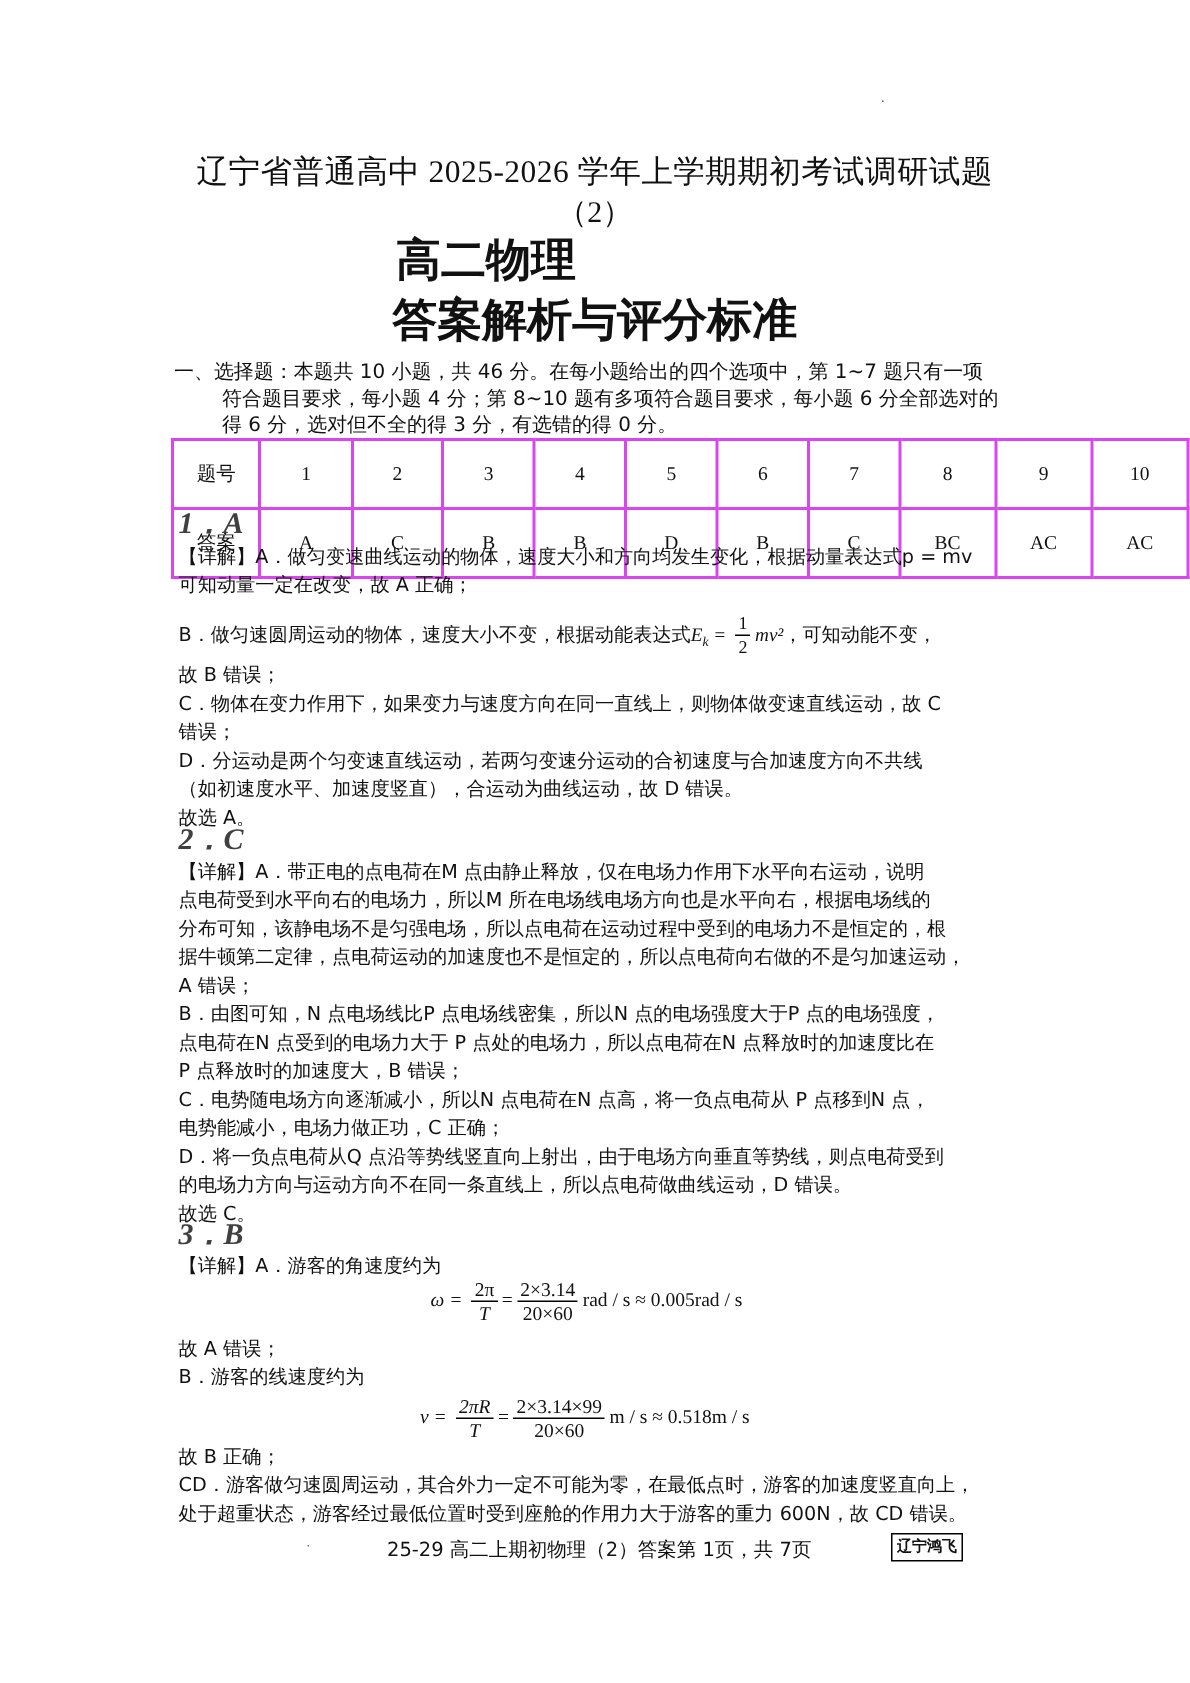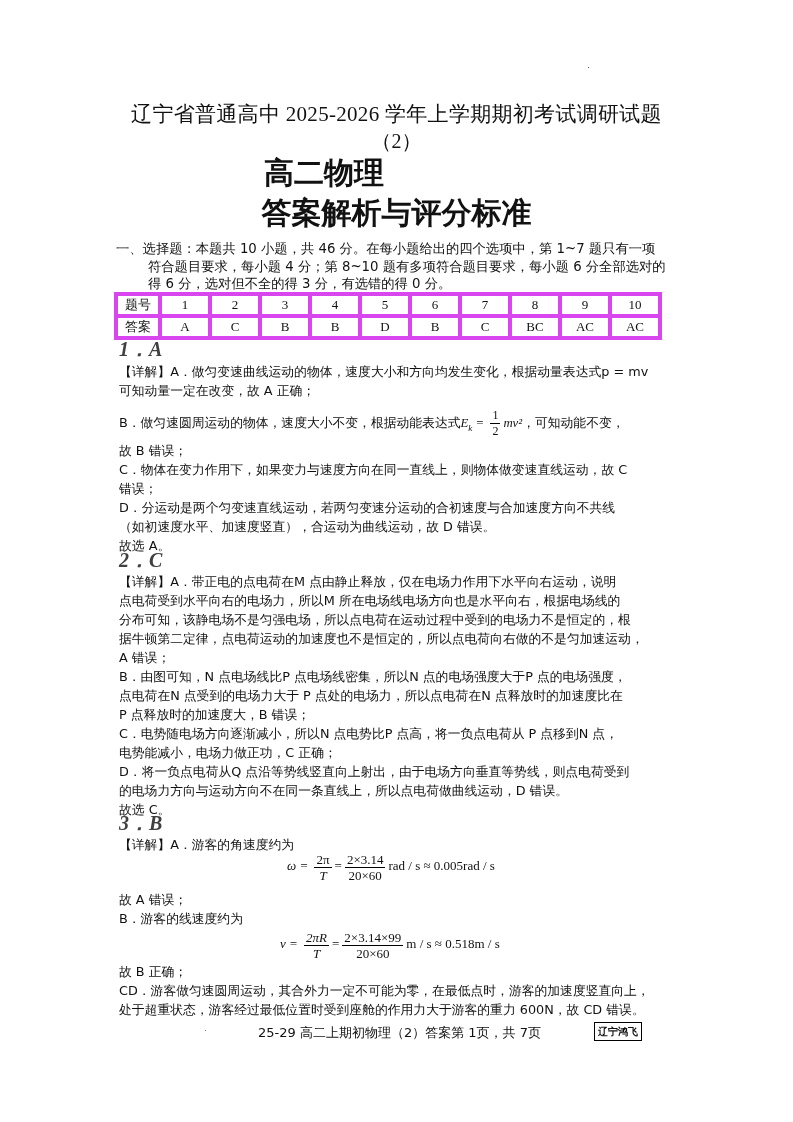--- a/index.html
+++ b/index.html
@@ -13,21 +13,21 @@
             font-family: "Liberation Serif", "DejaVu Serif", serif; }
   .title3 { position: absolute; top: 153px; left: 0; width: 648px; text-align: center; font-size: 30px;
             font-family: "DejaVu Sans", sans-serif; font-weight: bold; }
   .title4 { position: absolute; top: 193px; left: 0; width: 793px; text-align: center; font-size: 30px;
             font-family: "DejaVu Sans", sans-serif; font-weight: bold; }
   .section { position: absolute; left: 116px; top: 240px; width: 570px; font-size: 13.3px; line-height: 17.5px;
              font-family: "DejaVu Sans", sans-serif; }
   .section .indent { padding-left: 32px; }
   table.ans { position: absolute; left: 114px; top: 292px; border-collapse: collapse;
               font-family: "Liberation Serif", serif; font-size: 13px; }
-  table.ans td { border: 4px solid #d946ef; height: 16px; padding: 0; text-align: center; width: 46px; }
+  table.ans td { border: 2px solid #d946ef; height: 16px; padding: 13px; text-align: center; width: 46px; }
   table.ans td.head { width: 40px; font-family: "DejaVu Sans", sans-serif; font-size: 13px; }
   .body { position: absolute; left: 119px; width: 580px; font-family: "DejaVu Sans", sans-serif;
           font-size: 12.8px; line-height: 19px; }
   .qnum { color: #404040; font-weight: bold; font-family: "Liberation Serif", serif; font-size: 20px; font-style: italic; }
   .line { white-space: nowrap; }
   .it { font-style: italic; font-family: "Liberation Serif", serif; }
   .formula { position: absolute; font-family: "Liberation Serif", serif; font-size: 13px; white-space: nowrap; }
   .frac { display: inline-block; vertical-align: middle; text-align: center; margin: 0 3px; }
   .frac span { display: block; line-height: 15px; }
   .frac .num { border-bottom: 1px solid #000; padding: 0 2px; }
@@ -102,21 +102,21 @@
   <div class="body" style="top:551px;">
     <div class="qnum">2．C</div>
     <div class="line" style="margin-top:2px;">【详解】A．带正电的点电荷在M 点由静止释放，仅在电场力作用下水平向右运动，说明</div>
     <div class="line">点电荷受到水平向右的电场力，所以M 所在电场线电场方向也是水平向右，根据电场线的</div>
     <div class="line">分布可知，该静电场不是匀强电场，所以点电荷在运动过程中受到的电场力不是恒定的，根</div>
     <div class="line">据牛顿第二定律，点电荷运动的加速度也不是恒定的，所以点电荷向右做的不是匀加速运动，</div>
     <div class="line">A 错误；</div>
     <div class="line">B．由图可知，N 点电场线比P 点电场线密集，所以N 点的电场强度大于P 点的电场强度，</div>
     <div class="line">点电荷在N 点受到的电场力大于 P 点处的电场力，所以点电荷在N 点释放时的加速度比在</div>
     <div class="line">P 点释放时的加速度大，B 错误；</div>
-    <div class="line">C．电势随电场方向逐渐减小，所以N 点电势比P 点高，将一负点电荷从 P 点移到N 点，</div>
+    <div class="line">C．电势随电场方向逐渐减小，所以N 点电荷在N 点高，将一负点电荷从 P 点移到N 点，</div>
     <div class="line">电势能减小，电场力做正功，C 正确；</div>
     <div class="line">D．将一负点电荷从Q 点沿等势线竖直向上射出，由于电场方向垂直等势线，则点电荷受到</div>
     <div class="line">的电场力方向与运动方向不在同一条直线上，所以点电荷做曲线运动，D 错误。</div>
     <div class="line">故选 C。</div>
   </div>
 
   <div class="body" style="top:814px;">
     <div class="qnum">3．B</div>
     <div class="line" style="margin-top:2px;">【详解】A．游客的角速度约为</div>
   </div>

